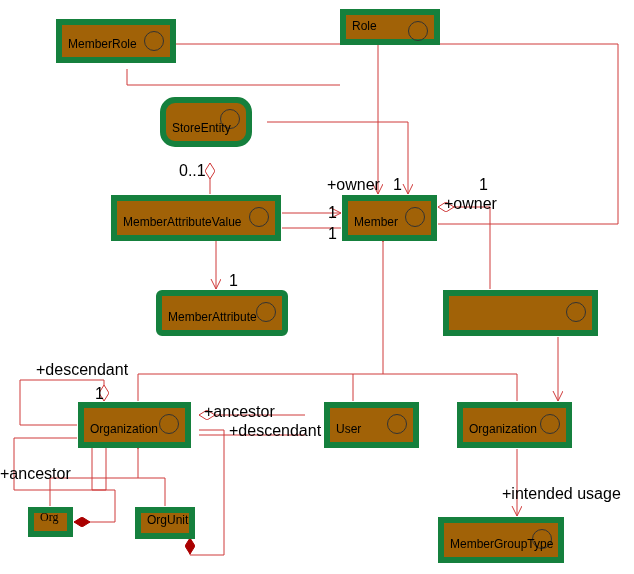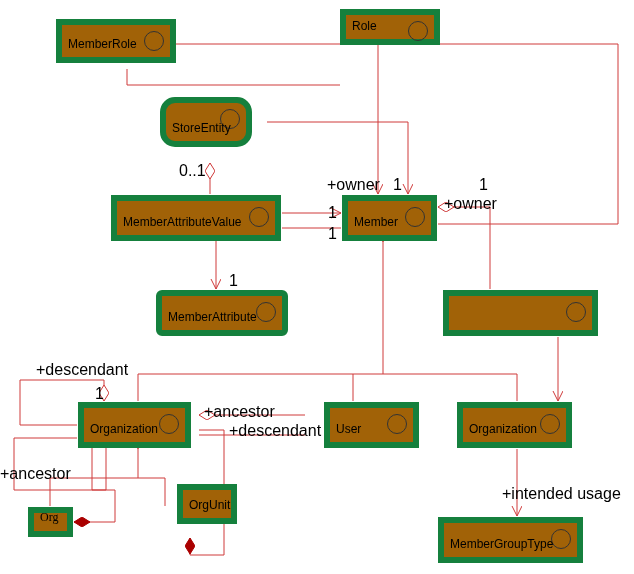--- a/index.html
+++ b/index.html
@@ -110,24 +110,24 @@
     <span class="circ"></span>
     <span class="name">User</span>
   </div>
 <div class="cls" id="c-memberGroup" style="left: 457px; top: 402px; width: 115px; height: 46px;">
     <span class="circ"></span>
     <span class="name">Organization</span>
   </div>
 <div class="cls" id="c-org" style="left: 28px; top: 507px; width: 45px; height: 30px; font-family: Liberation Serif, serif;">
     <span class="name">Org</span>
   </div>
-<div class="cls" id="c-orgUnit" style="left: 135px; top: 484px; width: 60px; height: 40px; margin-left: 42px;">
+<div class="cls" id="c-orgUnit" style="left: 135px; top: 507px; width: 60px; height: 32px;">
     <span class="name">OrgUnit</span>
   </div>
-<div class="cls" id="c-memberGroupType" style="left: 438px; top: 517px; width: 145px; height: 46px;">
+<div class="cls" id="c-memberGroupType" style="left: 438px; top: 517px; width: 126px; height: 46px;">
     <span class="circ"></span>
     <span class="name">MemberGroupType</span>
   </div>
 
 <div class="lbl" id="l-storeEntityMult" style="left: 179px; top: 162px;">0..1</div>
 <div class="lbl" id="l-ownerStore" style="left: 327px; top: 176px;">+owner</div>
 <div class="lbl" id="l-oneStoreOwner" style="left: 393px; top: 176px;">1</div>
 <div class="lbl" id="l-ownerMAV" style="left: 444px; top: 195px;">+owner</div>
 <div class="lbl" id="l-oneOwnerMAV" style="left: 479px; top: 176px;">1</div>
 <div class="lbl" id="l-oneMAVtoMember" style="left: 328px; top: 204px;">1</div>

